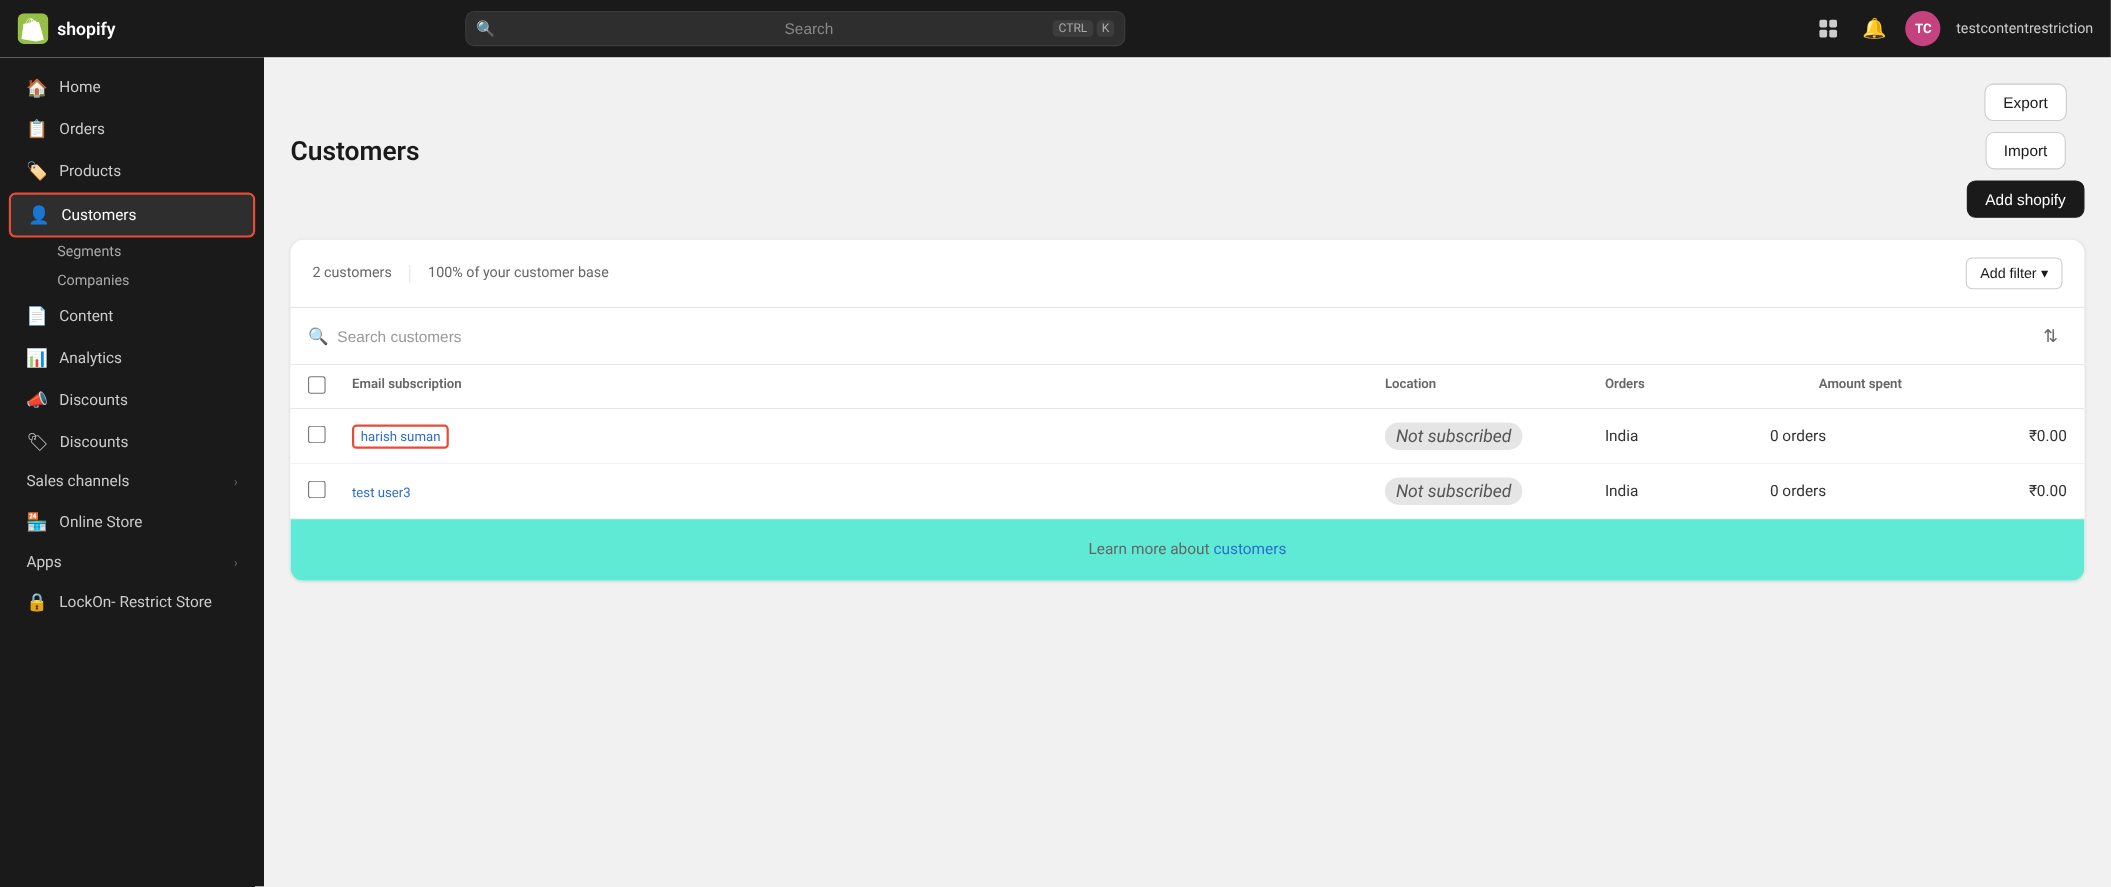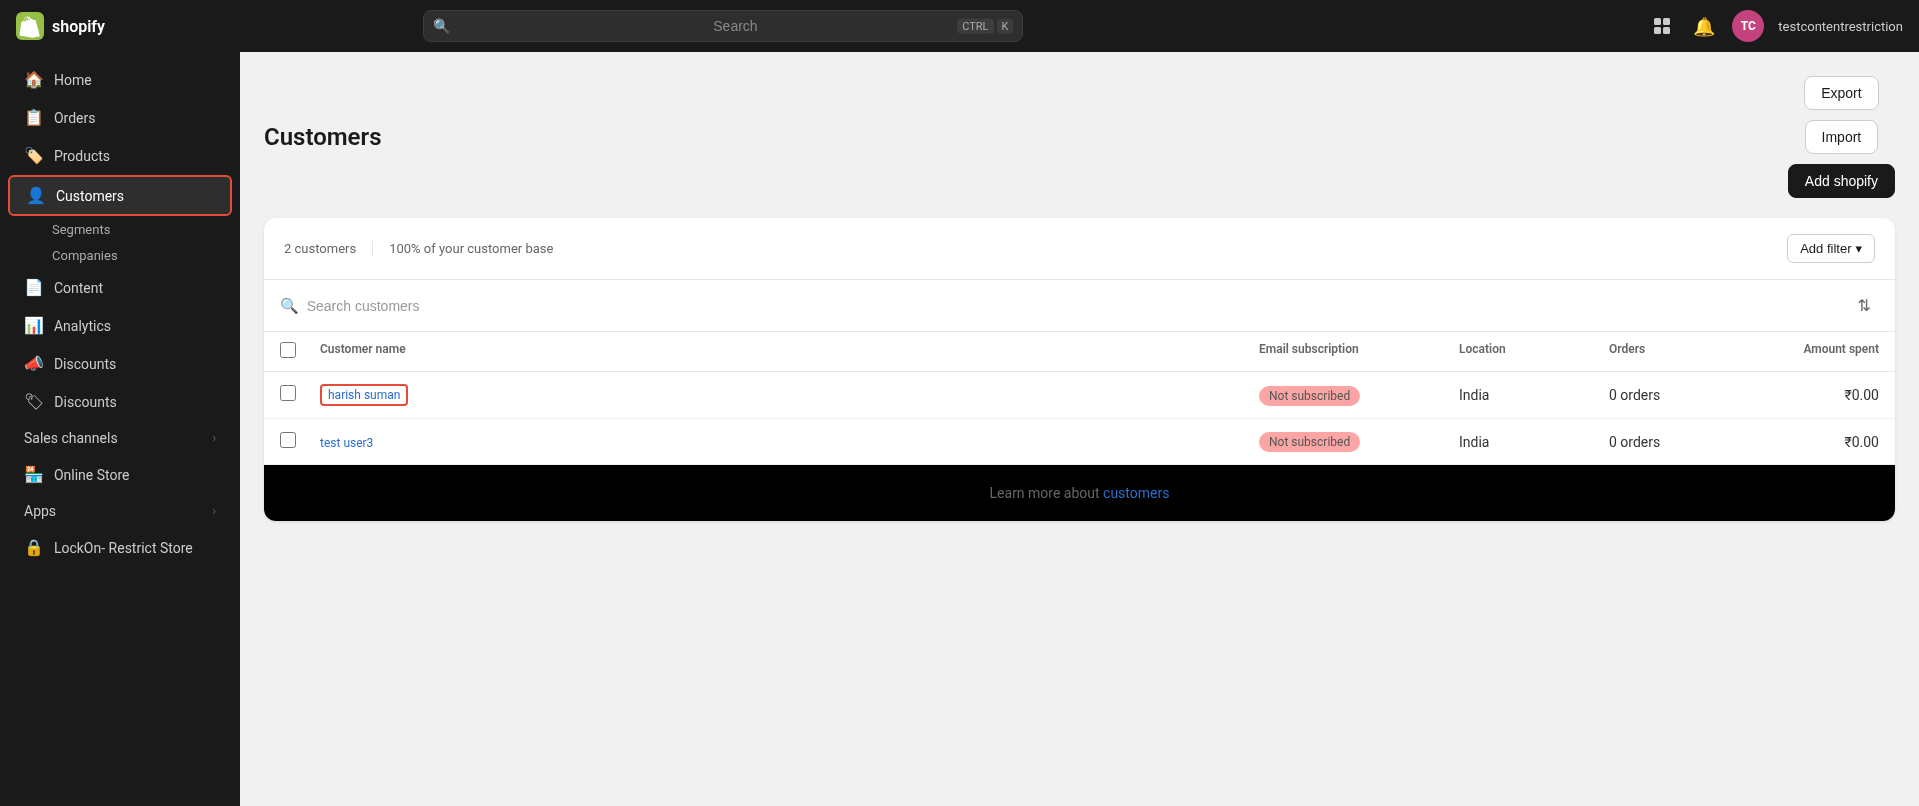--- a/index.html
+++ b/index.html
@@ -299,40 +299,41 @@
       border: 2px solid #e44c37;
       border-radius: 4px;
       padding: 2px 6px;
       display: inline-block;
       color: #2c6ecb;
     }
     .badge {
       display: inline-block;
       padding: 3px 10px;
       border-radius: 20px;
-      font-size: 12px;
-      background: #fca5a5;
+      font-size: 16px;
+      background: #e5e5e5;
       color: #555;
+      font-style: italic;
     }
     .cell-right {
       text-align: right;
       font-size: 14px;
       color: #333;
     }
     .cell-text {
       font-size: 14px;
       color: #333;
     }
 
     .learn-more {
       text-align: center;
       padding: 20px;
       font-size: 14px;
       color: #666;
-      background: #000000;
+      background: #5eead4;
     }
     .learn-more a {
       color: #2c6ecb;
       text-decoration: none;
     }
 
     input[type="checkbox"] {
       width: 16px;
       height: 16px;
       cursor: pointer;
@@ -461,21 +462,20 @@
       <div class="search-bar">
         <span class="search-icon-bar">🔍</span>
         <input type="text" placeholder="Search customers" style="">
         <div class="sort-btn">⇅</div>
       </div>
 
       <div class="table-header">
         <div class="th">
           <input type="checkbox" style="">
         </div>
-        <div class="th">Customer name</div>
         <div class="th">Email subscription</div>
         <div class="th">Location</div>
         <div class="th">Orders</div>
         <div class="th right">Amount spent</div>
       </div>
 
       <div class="table-row-grid">
         <div>
           <input type="checkbox" style="">
         </div>

